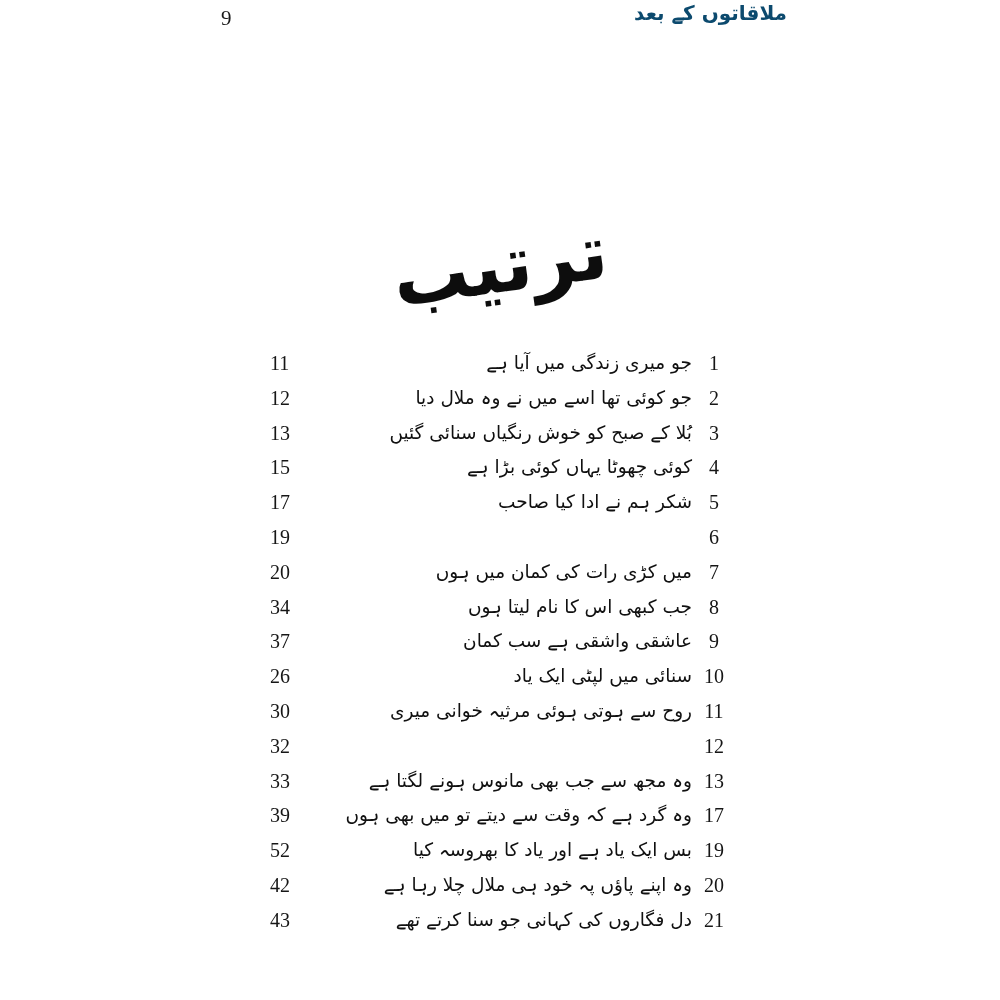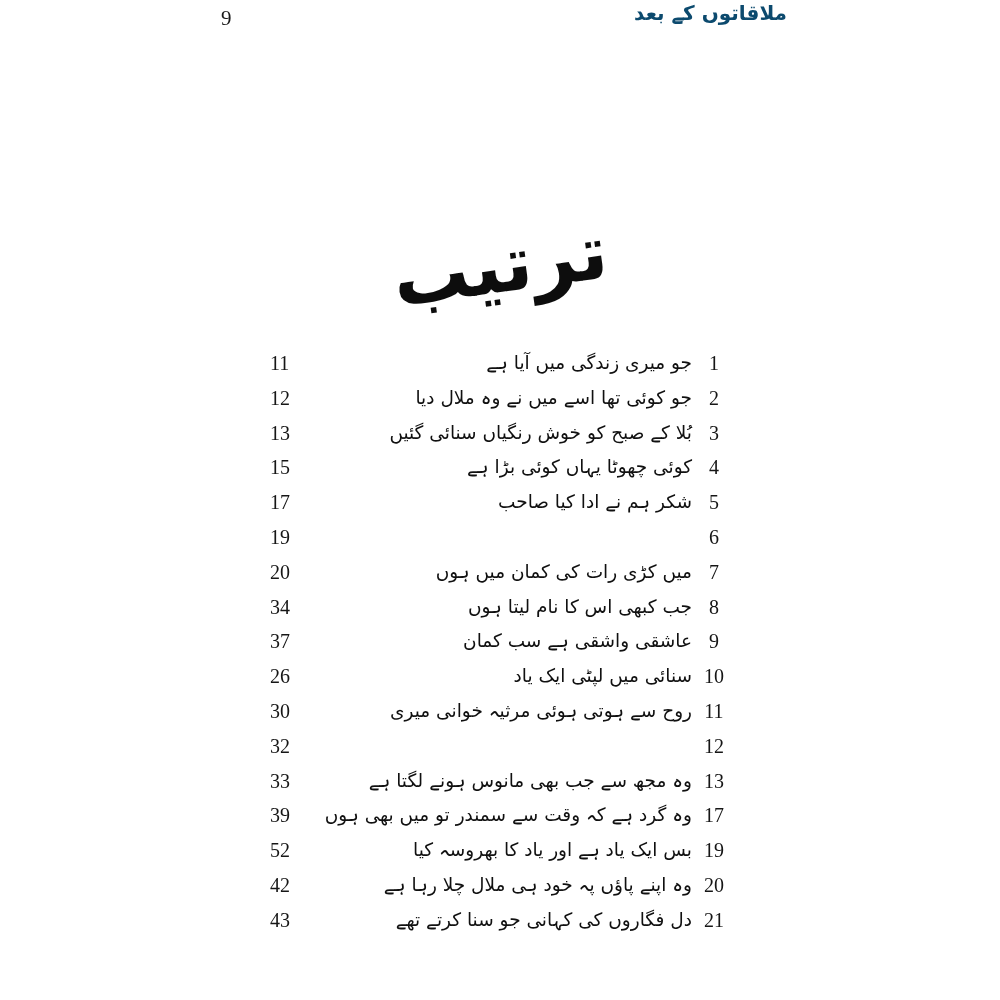--- a/index.html
+++ b/index.html
@@ -165,21 +165,21 @@
       <span class="cell toc-page">32</span>
       <span class="cell toc-serial">12</span>
     </div>
     <div class="toc-row">
       <span class="cell toc-page">33</span>
       <span class="cell toc-title">وہ مجھ سے جب بھی مانوس ہونے لگتا ہے</span>
       <span class="cell toc-serial">13</span>
     </div>
     <div class="toc-row">
       <span class="cell toc-page">39</span>
-      <span class="cell toc-title">وہ گرد ہے کہ وقت سے سمندر تو میں بھی ہوں</span>
+      <span class="cell toc-title">وہ گرد ہے کہ وقت سے دیتے تو میں بھی ہوں</span>
       <span class="cell toc-serial">17</span>
     </div>
     <div class="toc-row">
       <span class="cell toc-page">52</span>
       <span class="cell toc-title">بس ایک یاد ہے اور یاد کا بھروسہ کیا</span>
       <span class="cell toc-serial">19</span>
     </div>
     <div class="toc-row">
       <span class="cell toc-page">42</span>
       <span class="cell toc-title">وہ اپنے پاؤں پہ خود ہی ملال چلا رہا ہے</span>

